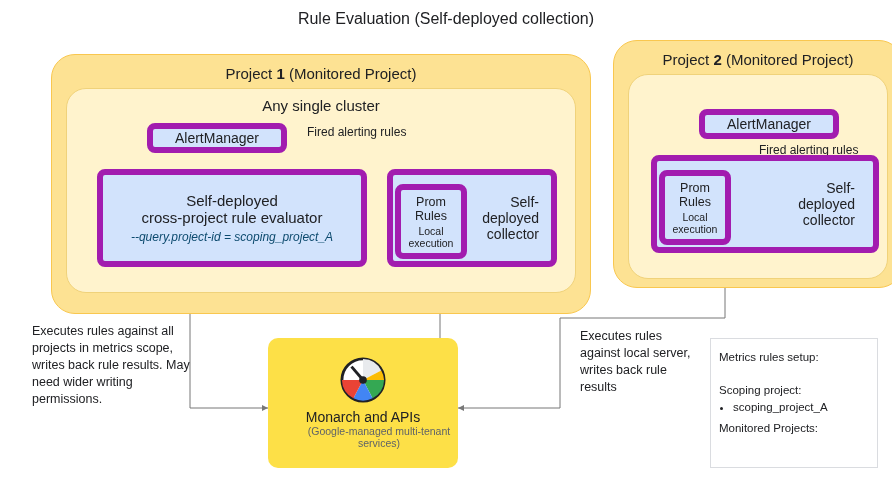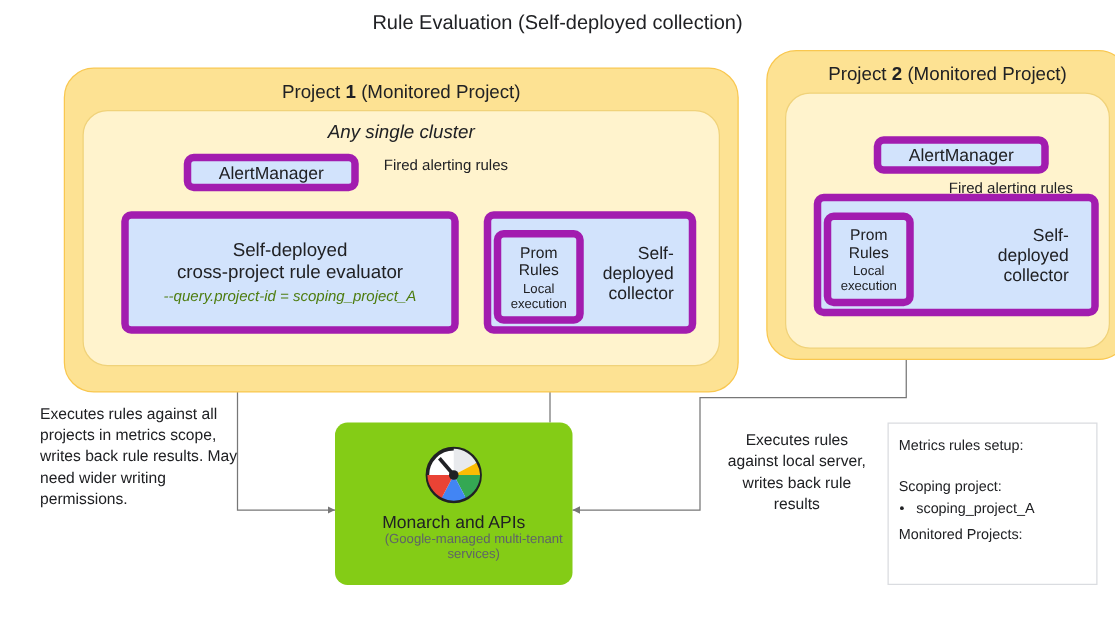--- a/index.html
+++ b/index.html
@@ -34,38 +34,38 @@
   .proj2 { left: 603px; top: 12px; width: 290px; height: 248px; }
   .proj-title { font-size: 15px; margin-bottom: 6px; }
   .cluster {
     background: #fff3cd;
     border: 1px solid #f0d27a;
     border-radius: 20px;
     padding: 8px 12px 12px;
     height: 205px;
     position: relative;
   }
-  .cluster-title { font-size: 15px; margin-bottom: 6px; font-style: italic; }
+  .cluster-title { font-size: 15px; margin-bottom: 6px; }
   .box {
     background: #d2e3fc;
     border: 6px solid #a21caf;
     border-radius: 8px;
     display: flex;
     flex-direction: column;
     align-items: center;
     justify-content: center;
     padding: 6px;
     position: absolute;
   }
   .alertmgr1 { left: 80px; top: 34px; width: 140px; height: 30px; font-size: 14px; }
   .eval {
     left: 30px; top: 80px; width: 270px; height: 98px;
     font-size: 15px; text-align: center;
   }
-  .eval .flag { font-style: italic; font-size: 12px; color: #4d7c0f; margin-top: 4px; }
+  .eval .flag { font-style: italic; font-size: 12px; color: #0c4a6e; margin-top: 4px; }
   .collector1 {
     left: 320px; top: 80px; width: 170px; height: 98px;
     font-size: 14px; text-align: center;
     justify-content: center; align-items: flex-end; padding-right: 12px;
   }
   .prom1 {
     left: 328px; top: 95px; width: 72px; height: 75px;
     font-size: 12.5px; text-align: center; padding: 4px;
   }
   .prom1 .sub { font-size: 10.5px; margin-top: 2px; }
@@ -83,25 +83,25 @@
   .fired1 {
     position: absolute; left: 240px; top: 36px; font-size: 12px;
   }
   .fired2 {
     position: absolute; left: 130px; top: 68px; font-size: 12px;
   }
   .note {
     position: absolute; font-size: 12.5px; line-height: 1.35;
   }
   .note1 { left: 22px; top: 295px; width: 160px; }
-  .note2 { left: 570px; top: 316px; width: 115px; text-align: center; }
+  .note2 { left: 570px; top: 300px; width: 115px; }
   .monarch {
     position: absolute;
     left: 258px; top: 310px; width: 190px; height: 130px;
-    background: #84cc16;
+    background: #fde047;
     border-radius: 10px;
     display: flex; flex-direction: column; align-items: center; justify-content: center;
     text-align: center; font-size: 14px;
   }
   .monarch .sub { font-size: 10.5px; color: #5f6368; margin-left: 32px; }
   .gauge {
     width: 46px; height: 46px; margin-bottom: 6px;
   }
   .scope {
     position: absolute;

